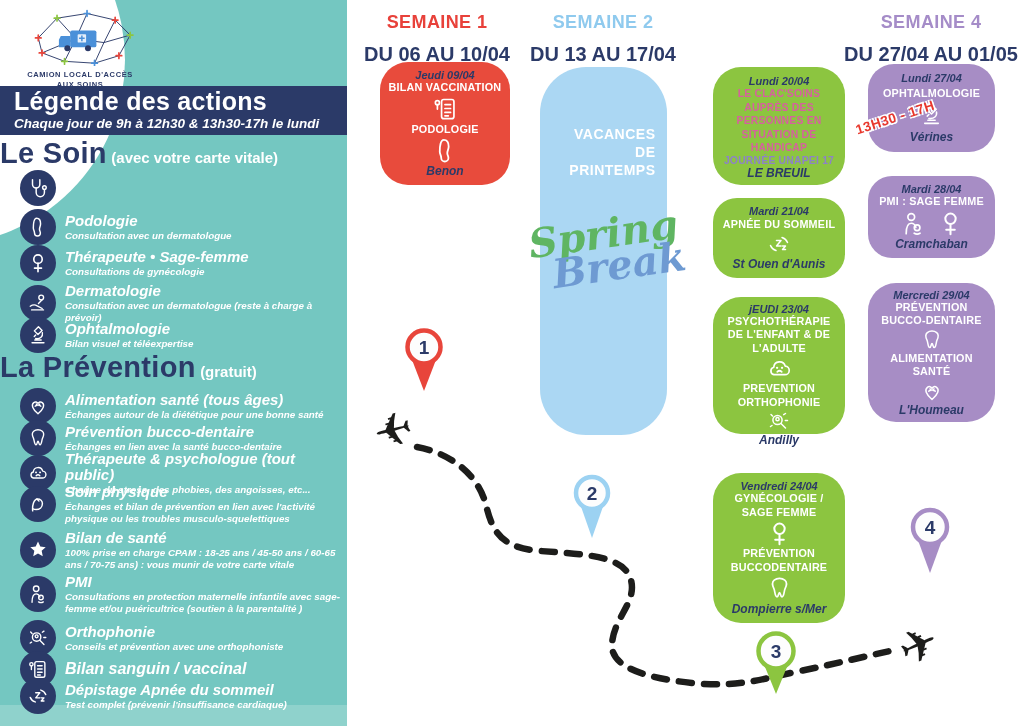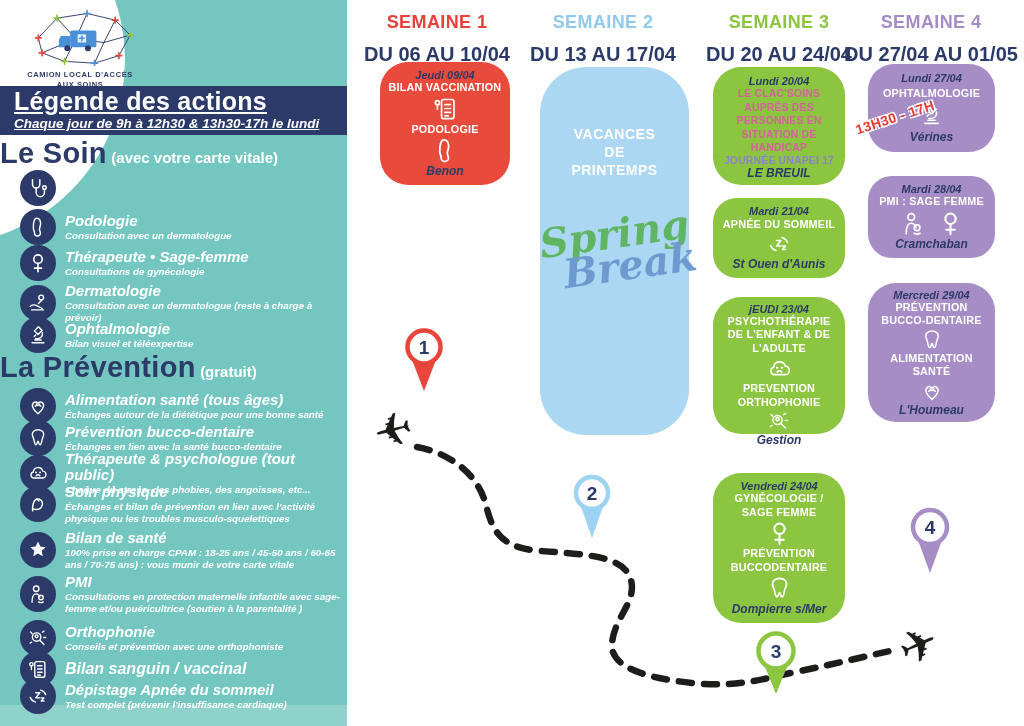--- a/index.html
+++ b/index.html
@@ -5,21 +5,21 @@
   html,body{margin:0;padding:0;background:#e9e9e9;}
   .stage{position:relative;width:1024px;height:726px;background:#ffffff;overflow:hidden;
          font-family:"Liberation Sans",sans-serif;}
   
   .panel{position:absolute;left:0;top:0;width:347px;height:726px;background:#74c7c1;overflow:hidden;}
   .blob{position:absolute;left:-245px;top:-125px;width:370px;height:370px;border-radius:50%;background:#ffffff;}
   .panel-strip{position:absolute;left:0;top:705px;width:347px;height:21px;background:#8fd2cc;}
   .logo{position:absolute;left:10px;top:6px;width:140px;text-align:center;z-index:4;}
   .logo-text{color:#2b3a68;font-size:7.5px;font-weight:700;letter-spacing:.6px;line-height:1.35;}
   .band{position:absolute;left:0;top:86px;width:347px;height:49px;background:#2b3a68;color:#fff;
-        padding:3px 0 0 14px;box-sizing:border-box;z-index:5;text-decoration:underline;}
+        padding:3px 0 0 14px;box-sizing:border-box;z-index:5;}
   .band-title{font-size:25px;font-weight:800;letter-spacing:.3px;line-height:1.0;}
   .band-sub{font-size:13.5px;font-weight:700;font-style:italic;margin-top:2px;}
   .sec{position:absolute;width:347px;text-align:left;color:#2b3a68;z-index:3;}
   .sec-big{font-size:29px;font-weight:800;letter-spacing:.3px;}
   .sec-note{color:#fff;font-size:15px;font-weight:800;}
   .row{position:absolute;display:flex;gap:9px;width:320px;left:20px;align-items:center;z-index:3;}
   .licon{width:36px;height:36px;border-radius:50%;background:#2b3a68;display:flex;align-items:center;
          justify-content:center;flex:none;color:#fff;}
   .licon svg{width:22px;height:22px;}
   .rt-t{color:#fff;font-weight:800;font-style:italic;font-size:15px;line-height:1.05;}
@@ -31,22 +31,22 @@
   
   .card{position:absolute;box-sizing:border-box;display:flex;flex-direction:column;align-items:center;
         justify-content:space-evenly;text-align:center;padding:6px 7px;}
   .day{color:#2b3a68;font-weight:700;font-style:italic;font-size:11px;}
   .svc{color:#fff;font-weight:800;font-size:10.8px;line-height:1.25;letter-spacing:.2px;}
   .place{color:#2b3a68;font-weight:800;font-style:italic;font-size:12px;}
   .cicon{color:#fff;}
   .cicon svg{width:27px;height:27px;display:block;}
   .icon-pair{display:flex;gap:10px;align-items:center;}
   .w1c{left:380px;top:62px;width:130px;height:123px;background:#e84b3c;border-radius:28px;}
-  .w2c{left:540px;top:67px;width:149px;height:368px;background:#abd7f3;border-radius:46px;
-       justify-content:flex-start;padding-top:58px;}
+  .w2c{left:540px;top:67px;width:127px;height:368px;background:#abd7f3;border-radius:46px;
+       justify-content:flex-start;padding-top:58px;text-align:right;}
   .w2-title{color:#fff;font-weight:800;font-size:14px;line-height:1.3;letter-spacing:.5px;width:104px;}
   .script1{font-family:"DejaVu Serif",serif;font-style:italic;font-weight:700;font-size:40px;
            color:#5fb562;transform:rotate(-8deg);margin-top:30px;}
   .script2{font-family:"DejaVu Serif",serif;font-style:italic;font-weight:700;font-size:40px;
            color:#6e9ad2;transform:rotate(-8deg);margin-top:-16px;margin-left:30px;}
   .w3{background:#8cc540;}
   .w4{background:#a78dc5;}
   .w3a{left:713px;top:67px;width:132px;height:118px;border-radius:28px;padding:8px 6px;}
   .w3b{left:713px;top:198px;width:132px;height:80px;border-radius:24px;}
   .w3c{left:713px;top:297px;width:132px;height:137px;border-radius:28px;}
@@ -332,24 +332,20 @@
   </div>
 
   <div class="wh" style="left:345px">
     <div class="wh-n" style="color:#e8413a">SEMAINE 1</div>
     <div class="wh-d">DU 06 AU 10/04</div>
   </div>
   <div class="wh" style="left:511px">
     <div class="wh-n" style="color:#8fcaee">SEMAINE 2</div>
     <div class="wh-d">DU 13 AU 17/04</div>
   </div>
-  <div class="wh" style="left:687px">
-    <div class="wh-n" style="color:#8cc540">SEMAINE 3</div>
-    <div class="wh-d">DU 20 AU 24/04</div>
-  </div>
   <div class="wh" style="left:839px">
     <div class="wh-n" style="color:#a58cc8">SEMAINE 4</div>
     <div class="wh-d">DU 27/04 AU 01/05</div>
   </div>
 
   <div class="card w1c">
     <div class="day">Jeudi 09/04</div>
     <div class="svc">BILAN VACCINATION</div>
     <span class="cicon">
         <svg viewBox="0 0 24 24">
@@ -394,21 +390,21 @@
         <svg viewBox="0 0 24 24">
           <use href="#i-cloud"></use>
         </svg>
       </span>
     <div class="svc">PREVENTION ORTHOPHONIE</div>
     <span class="cicon">
         <svg viewBox="0 0 24 24" style="width:24px;height:24px">
           <use href="#i-ortho"></use>
         </svg>
       </span>
-    <div class="place">Gestion</div>
+    <div class="place">Andilly</div>
   </div>
   <div class="card w3 w3d">
     <div class="day">Vendredi 24/04</div>
     <div class="svc">GYNÉCOLOGIE / SAGE FEMME</div>
     <span class="cicon">
         <svg viewBox="0 0 24 24">
           <use href="#i-female"></use>
         </svg>
       </span>
     <div class="svc">PRÉVENTION BUCCODENTAIRE</div>

